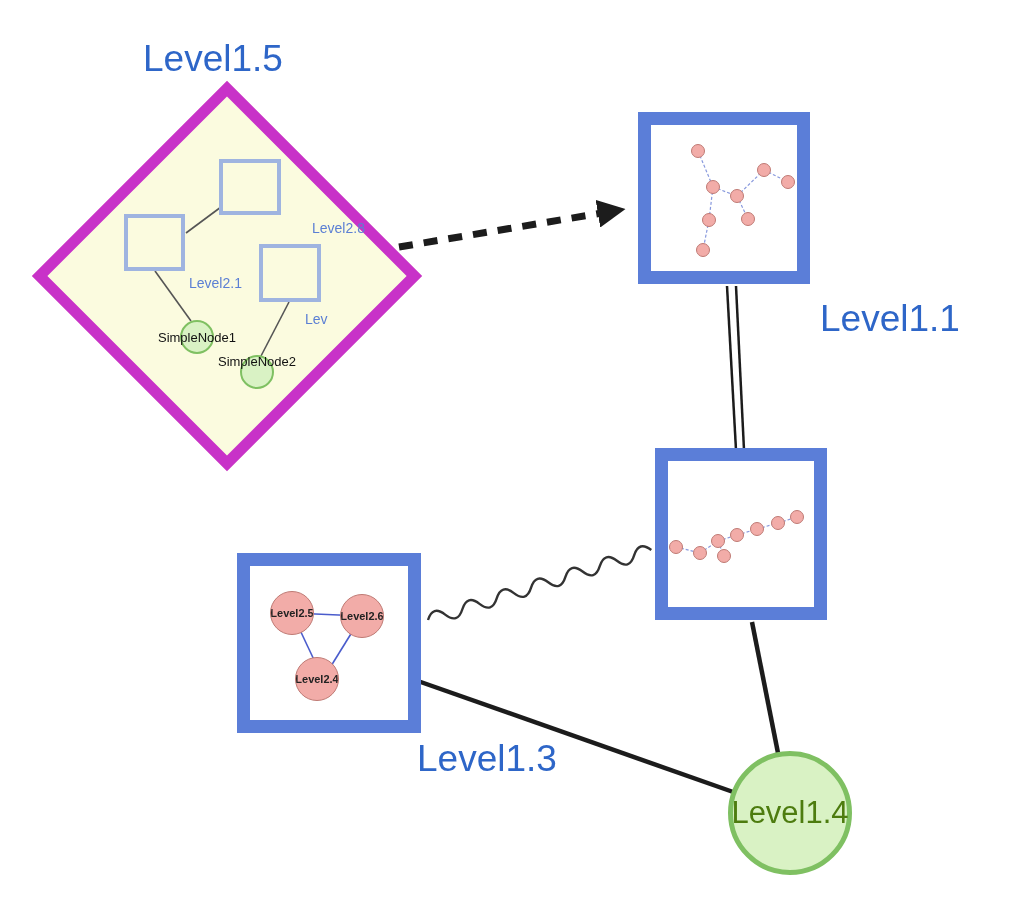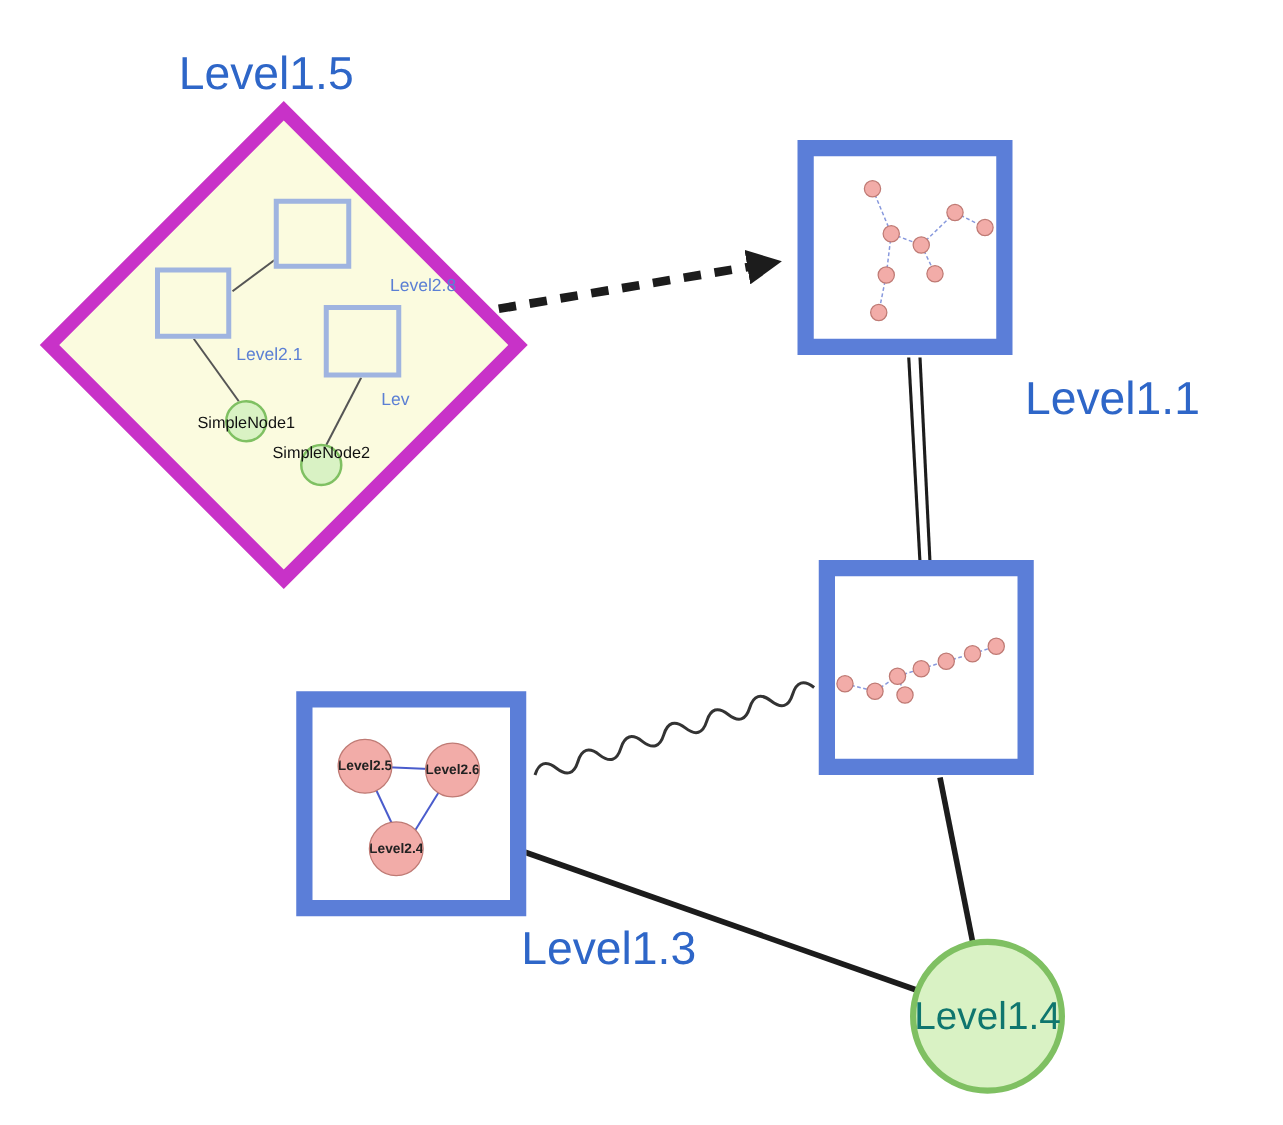--- a/index.html
+++ b/index.html
@@ -30,21 +30,21 @@
                  background:var(--pink_node_fill,#f2aca8);
                  border:1px solid var(--pink_node_border,#bf7a74);
                  display:flex; align-items:center; justify-content:center;
                  font-size:11px; color:#222; overflow:hidden; white-space:nowrap; }
 
   .l14-circle { position:absolute; left:728px; top:751px; width:124px; height:124px;
                 border-radius:50%;
                 background:var(--green_node_fill,#d9f2c4);
                 border:5px solid var(--green_node_border,#7fc062);
                 display:flex; align-items:center; justify-content:center; }
-  .l14-label { font-size:31px; color:#0f766e; white-space:nowrap; }
+  .l14-label { font-size:31px; color:#4d7c0f; white-space:nowrap; }
 
   .mini { position:absolute; left:0; top:0; }
   .mini-edge-line { stroke:var(--mini_edge_blue,#8899dd); stroke-width:1.2; stroke-dasharray:3 2; fill:none; }
   .mini-node-dot  { fill:var(--pink_node_fill,#f2aca8); stroke:var(--pink_node_border,#bf7a74); stroke-width:1; }
   .tri-edge   { stroke:var(--tri_edge_blue,#4a5ccc); stroke-width:1.6; }
   .intra-edge { stroke:#555; stroke-width:1.6; }
   .inter-thin { stroke:var(--edge_dark,#1c1c1c); stroke-width:2.5; }
   .inter-thick{ stroke:var(--edge_dark,#1c1c1c); stroke-width:4.5; }
   .inter-dashed { stroke:var(--edge_dark,#1c1c1c); stroke-width:7; stroke-dasharray:14 11; }
   .wavy { stroke:#333; stroke-width:2.4; fill:none; }

